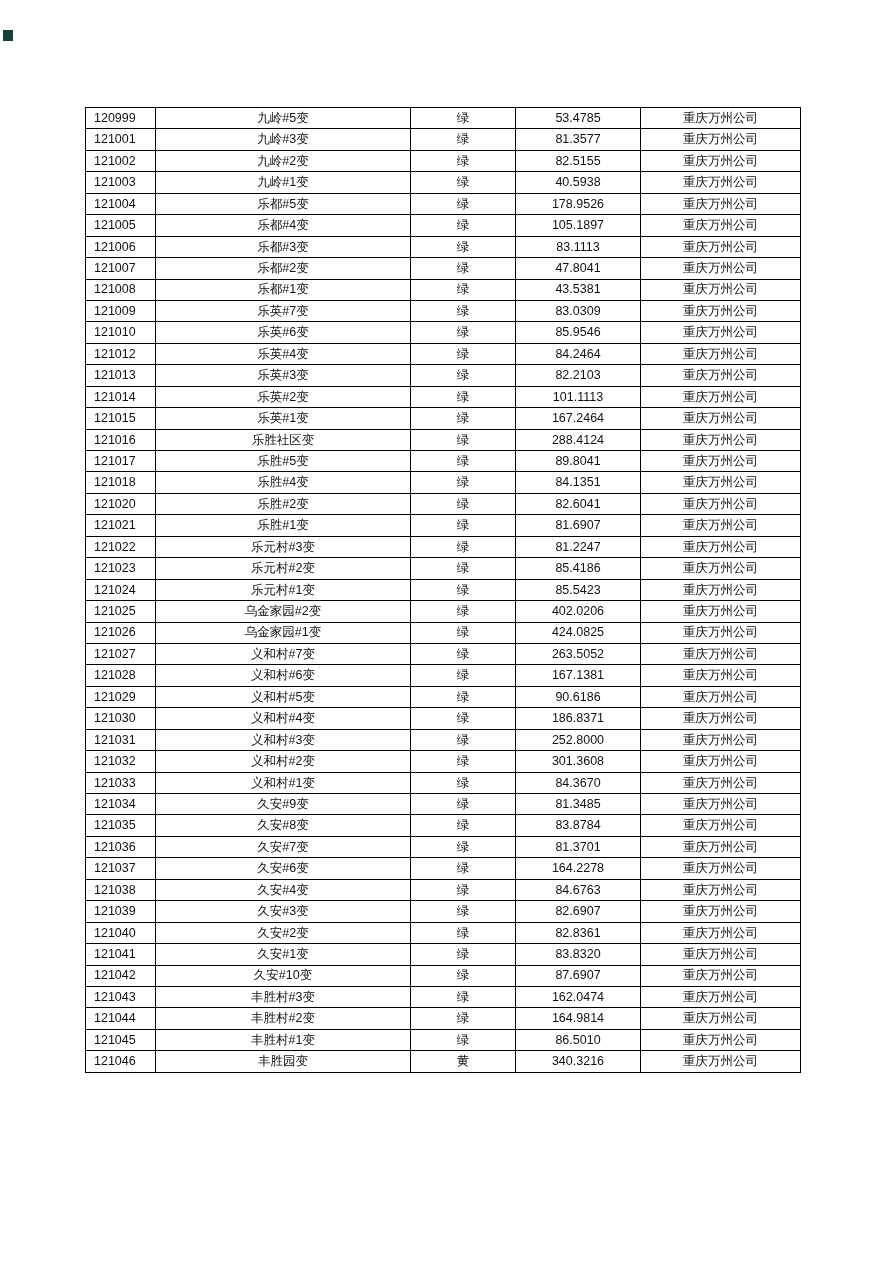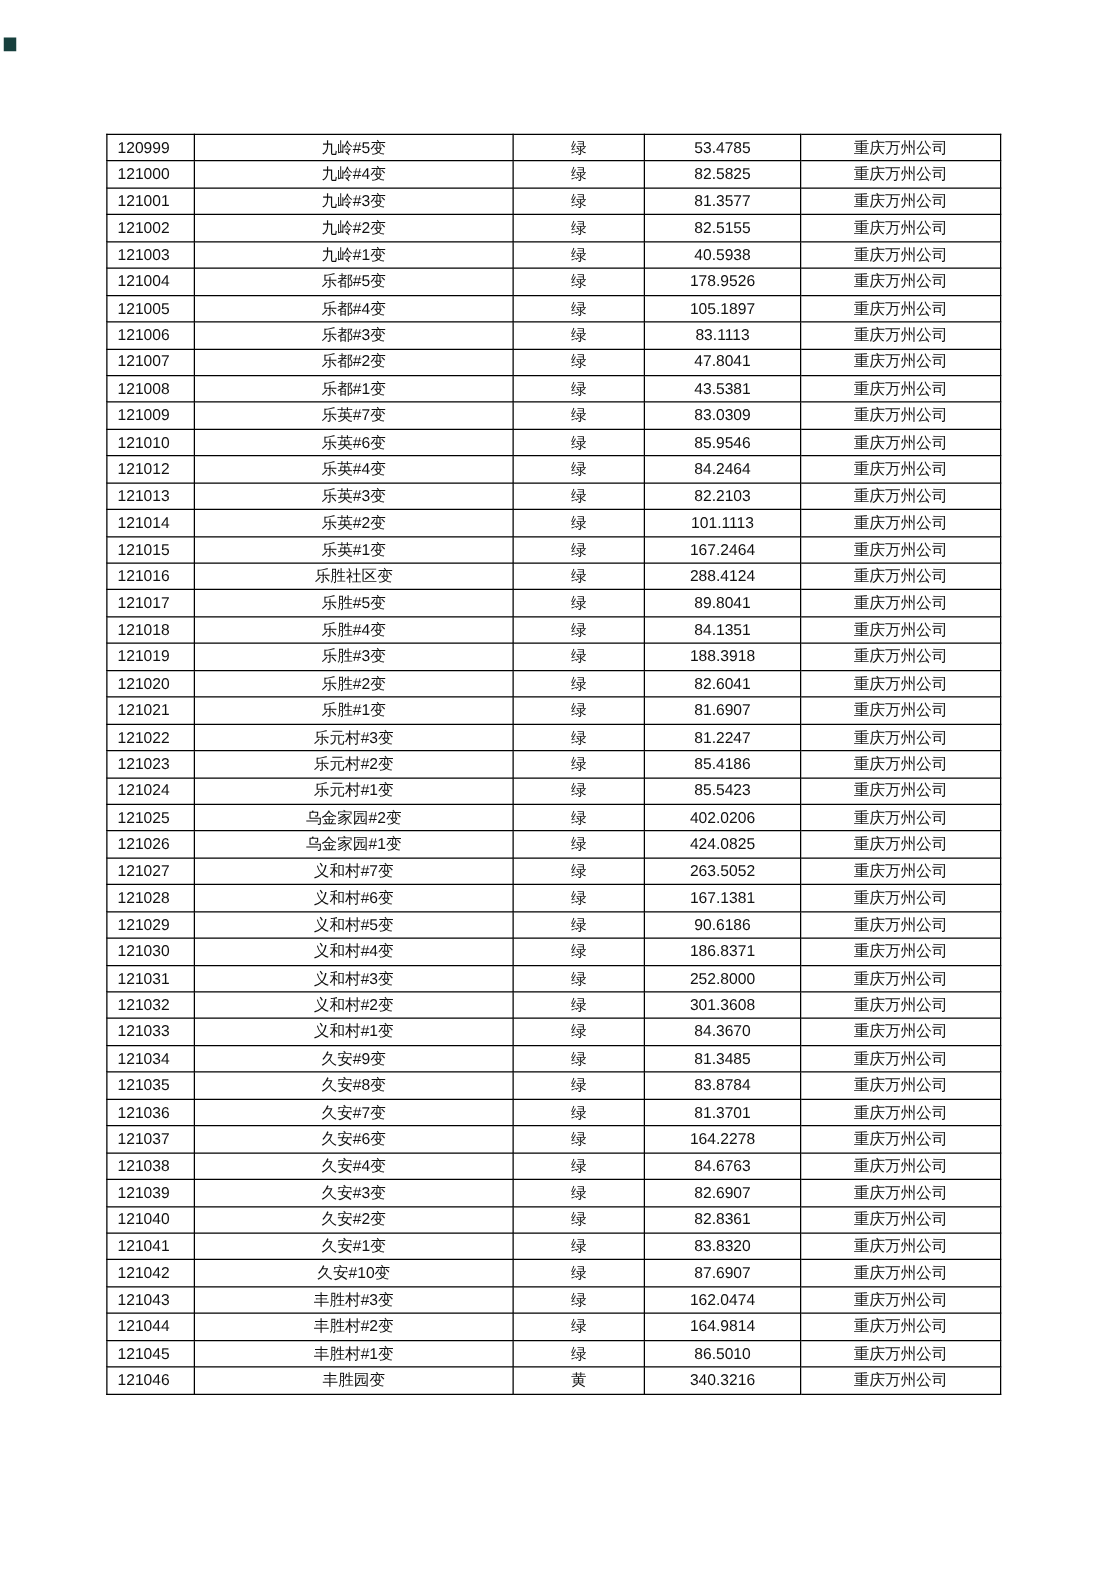--- a/index.html
+++ b/index.html
@@ -71,27 +71,20 @@
       </colgroup>
       <tbody>
           <tr>
             <td class="col-id">120999</td>
             <td class="col-name">九岭#5变</td>
             <td class="col-status">绿</td>
             <td class="col-value">53.4785</td>
             <td class="col-company">重庆万州公司</td>
           </tr>
           <tr>
-            <td class="col-id">121000</td>
-            <td class="col-name">九岭#4变</td>
-            <td class="col-status">绿</td>
-            <td class="col-value">82.5825</td>
-            <td class="col-company">重庆万州公司</td>
-          </tr>
-          <tr>
             <td class="col-id">121001</td>
             <td class="col-name">九岭#3变</td>
             <td class="col-status">绿</td>
             <td class="col-value">81.3577</td>
             <td class="col-company">重庆万州公司</td>
           </tr>
           <tr>
             <td class="col-id">121002</td>
             <td class="col-name">九岭#2变</td>
             <td class="col-status">绿</td>
@@ -194,27 +187,20 @@
             <td class="col-name">乐胜#5变</td>
             <td class="col-status">绿</td>
             <td class="col-value">89.8041</td>
             <td class="col-company">重庆万州公司</td>
           </tr>
           <tr>
             <td class="col-id">121018</td>
             <td class="col-name">乐胜#4变</td>
             <td class="col-status">绿</td>
             <td class="col-value">84.1351</td>
-            <td class="col-company">重庆万州公司</td>
-          </tr>
-          <tr>
-            <td class="col-id">121019</td>
-            <td class="col-name">乐胜#3变</td>
-            <td class="col-status">绿</td>
-            <td class="col-value">188.3918</td>
             <td class="col-company">重庆万州公司</td>
           </tr>
           <tr>
             <td class="col-id">121020</td>
             <td class="col-name">乐胜#2变</td>
             <td class="col-status">绿</td>
             <td class="col-value">82.6041</td>
             <td class="col-company">重庆万州公司</td>
           </tr>
           <tr>

